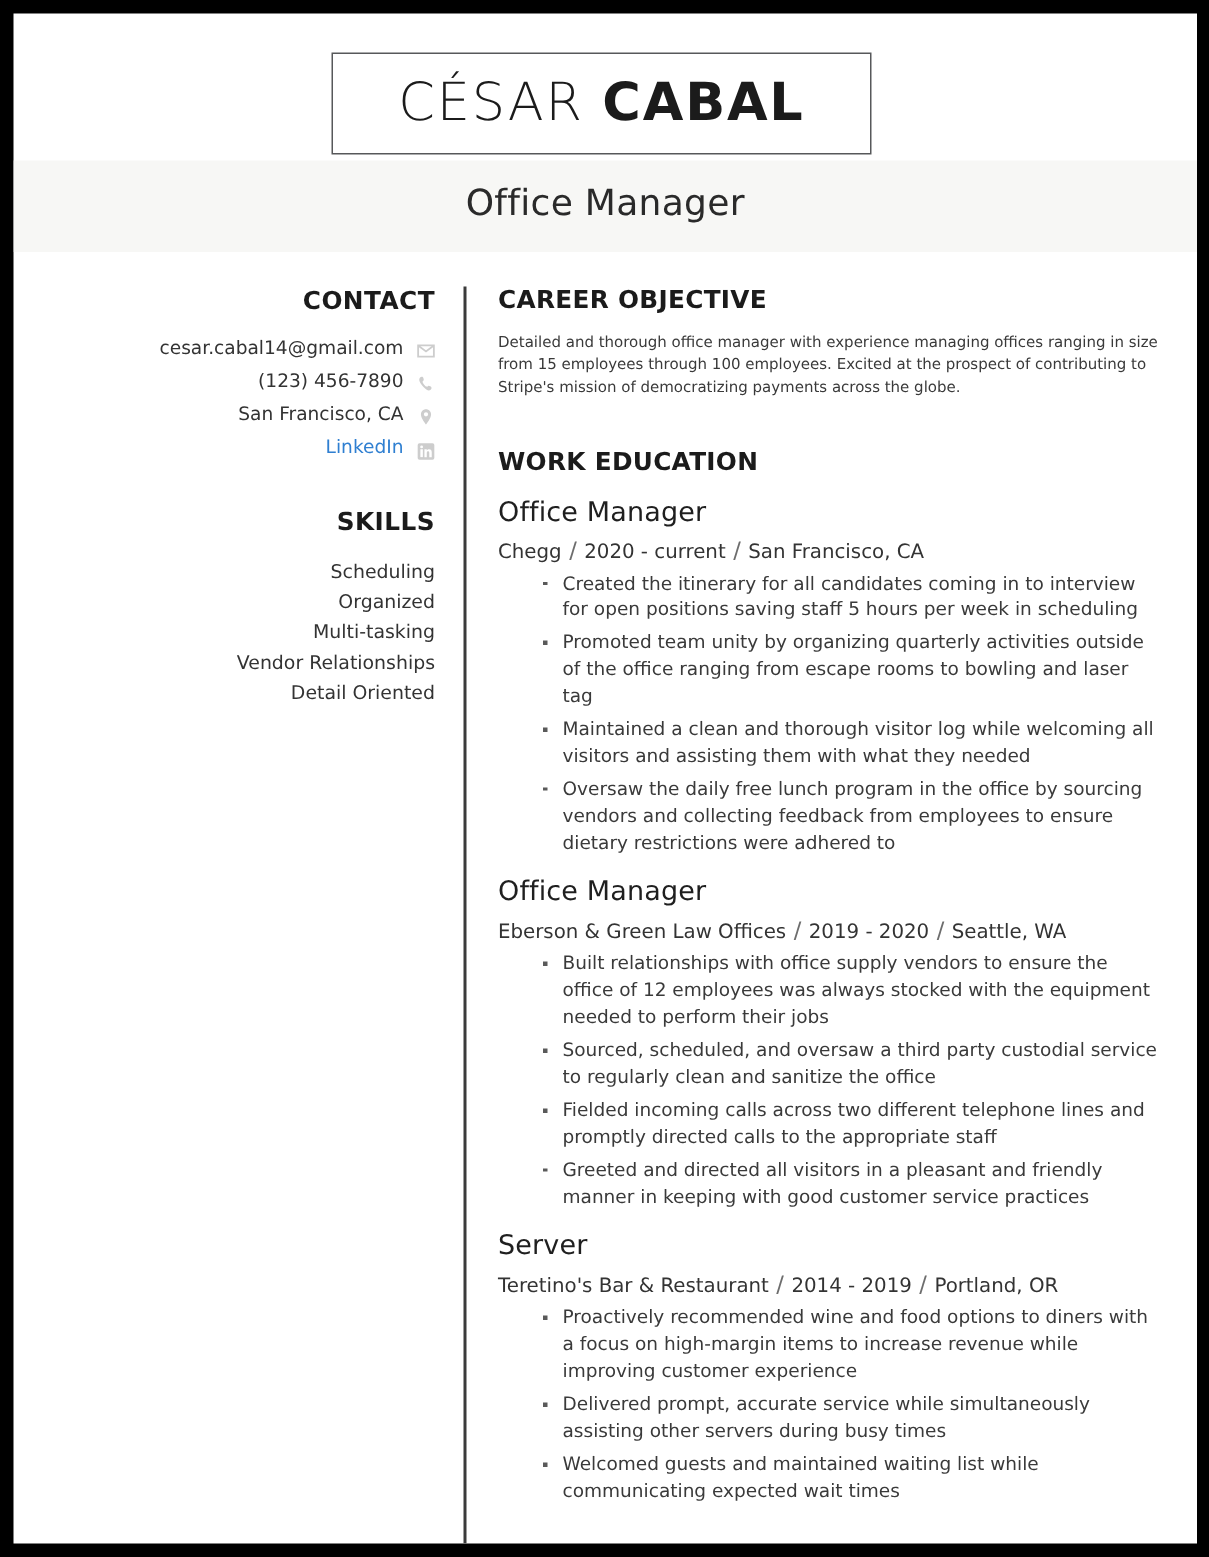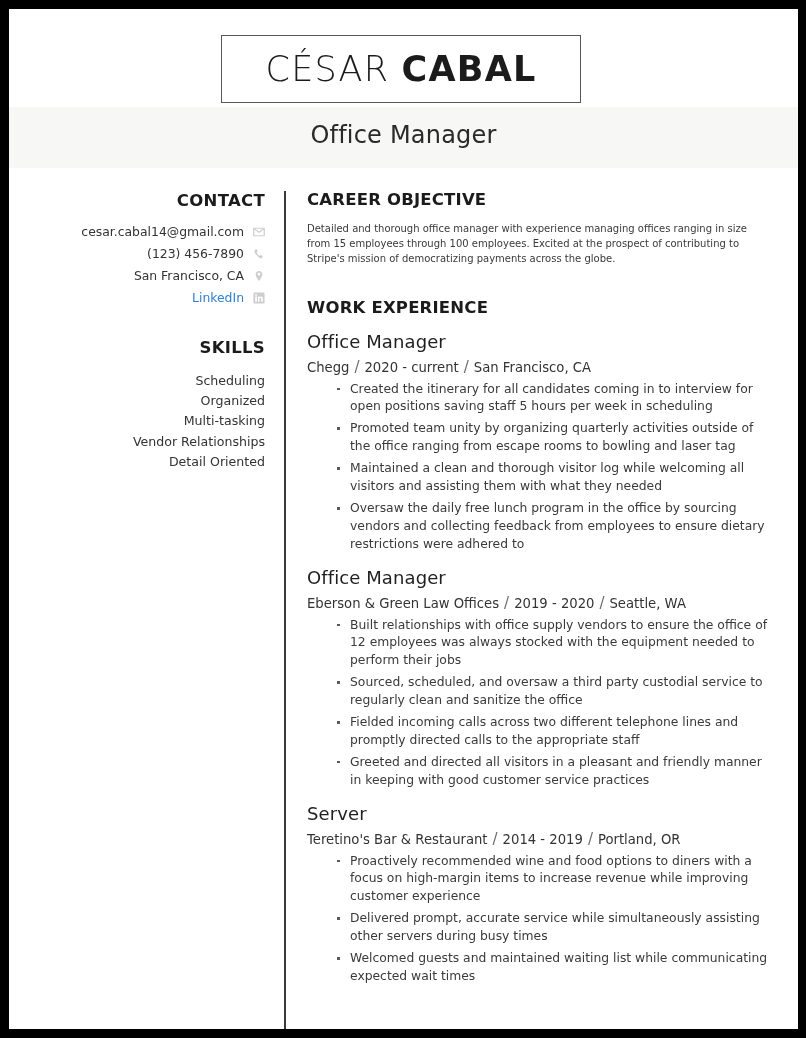--- a/index.html
+++ b/index.html
@@ -75,20 +75,21 @@
     font-weight: 400;
     color: #2a2a2a;
     letter-spacing: 0.2px;
   }
 
   
   .body {
     position: relative;
     display: flex;
     height: calc(100% - 160px);
+    margin-left: 25px;
   }
 
   .divider {
     position: absolute;
     left: 275px;
     top: 22px;
     bottom: 0;
     width: 2px;
     background: #3b3b3b;
   }
@@ -106,21 +107,21 @@
     color: #1b1b1b;
     letter-spacing: 0.3px;
     margin-bottom: 14px;
   }
 
   .side-block { margin-bottom: 31px; }
   .side-block.education { margin-bottom: 30px; }
 
   .contact-row {
     display: flex;
-    align-items: center;
+    align-items: flex-end;
     justify-content: flex-end;
     gap: 9px;
     margin-bottom: 6px;
     font-size: 12.4px;
     color: #333333;
     line-height: 1.3;
   }
   .contact-text { white-space: nowrap; }
   .contact-text.link { color: #2f7fd1; }
 
@@ -279,21 +280,21 @@
       </div>
 
       <div class="right">
 
         <div>
           <div class="main-heading">CAREER OBJECTIVE</div>
           <p class="objective">Detailed and thorough office manager with experience managing offices ranging in size from 15 employees through 100 employees. Excited at the prospect of contributing to Stripe's mission of democratizing payments across the globe.</p>
         </div>
 
         <div class="section-work">
-          <div class="main-heading">WORK EXPERIENCE</div>
+          <div class="main-heading">WORK EDUCATION</div>
 
           <div class="job first">
             <div class="job-role">Office Manager</div>
             <div class="job-meta">
               <span>Chegg</span><span class="sep">/</span><span>2020 - current</span><span class="sep">/</span><span>San Francisco, CA</span>
             </div>
             <ul class="bullets">
               <li>Created the itinerary for all candidates coming in to interview for open positions saving staff 5 hours per week in scheduling</li>
               <li>Promoted team unity by organizing quarterly activities outside of the office ranging from escape rooms to bowling and laser tag</li>
               <li>Maintained a clean and thorough visitor log while welcoming all visitors and assisting them with what they needed</li>

